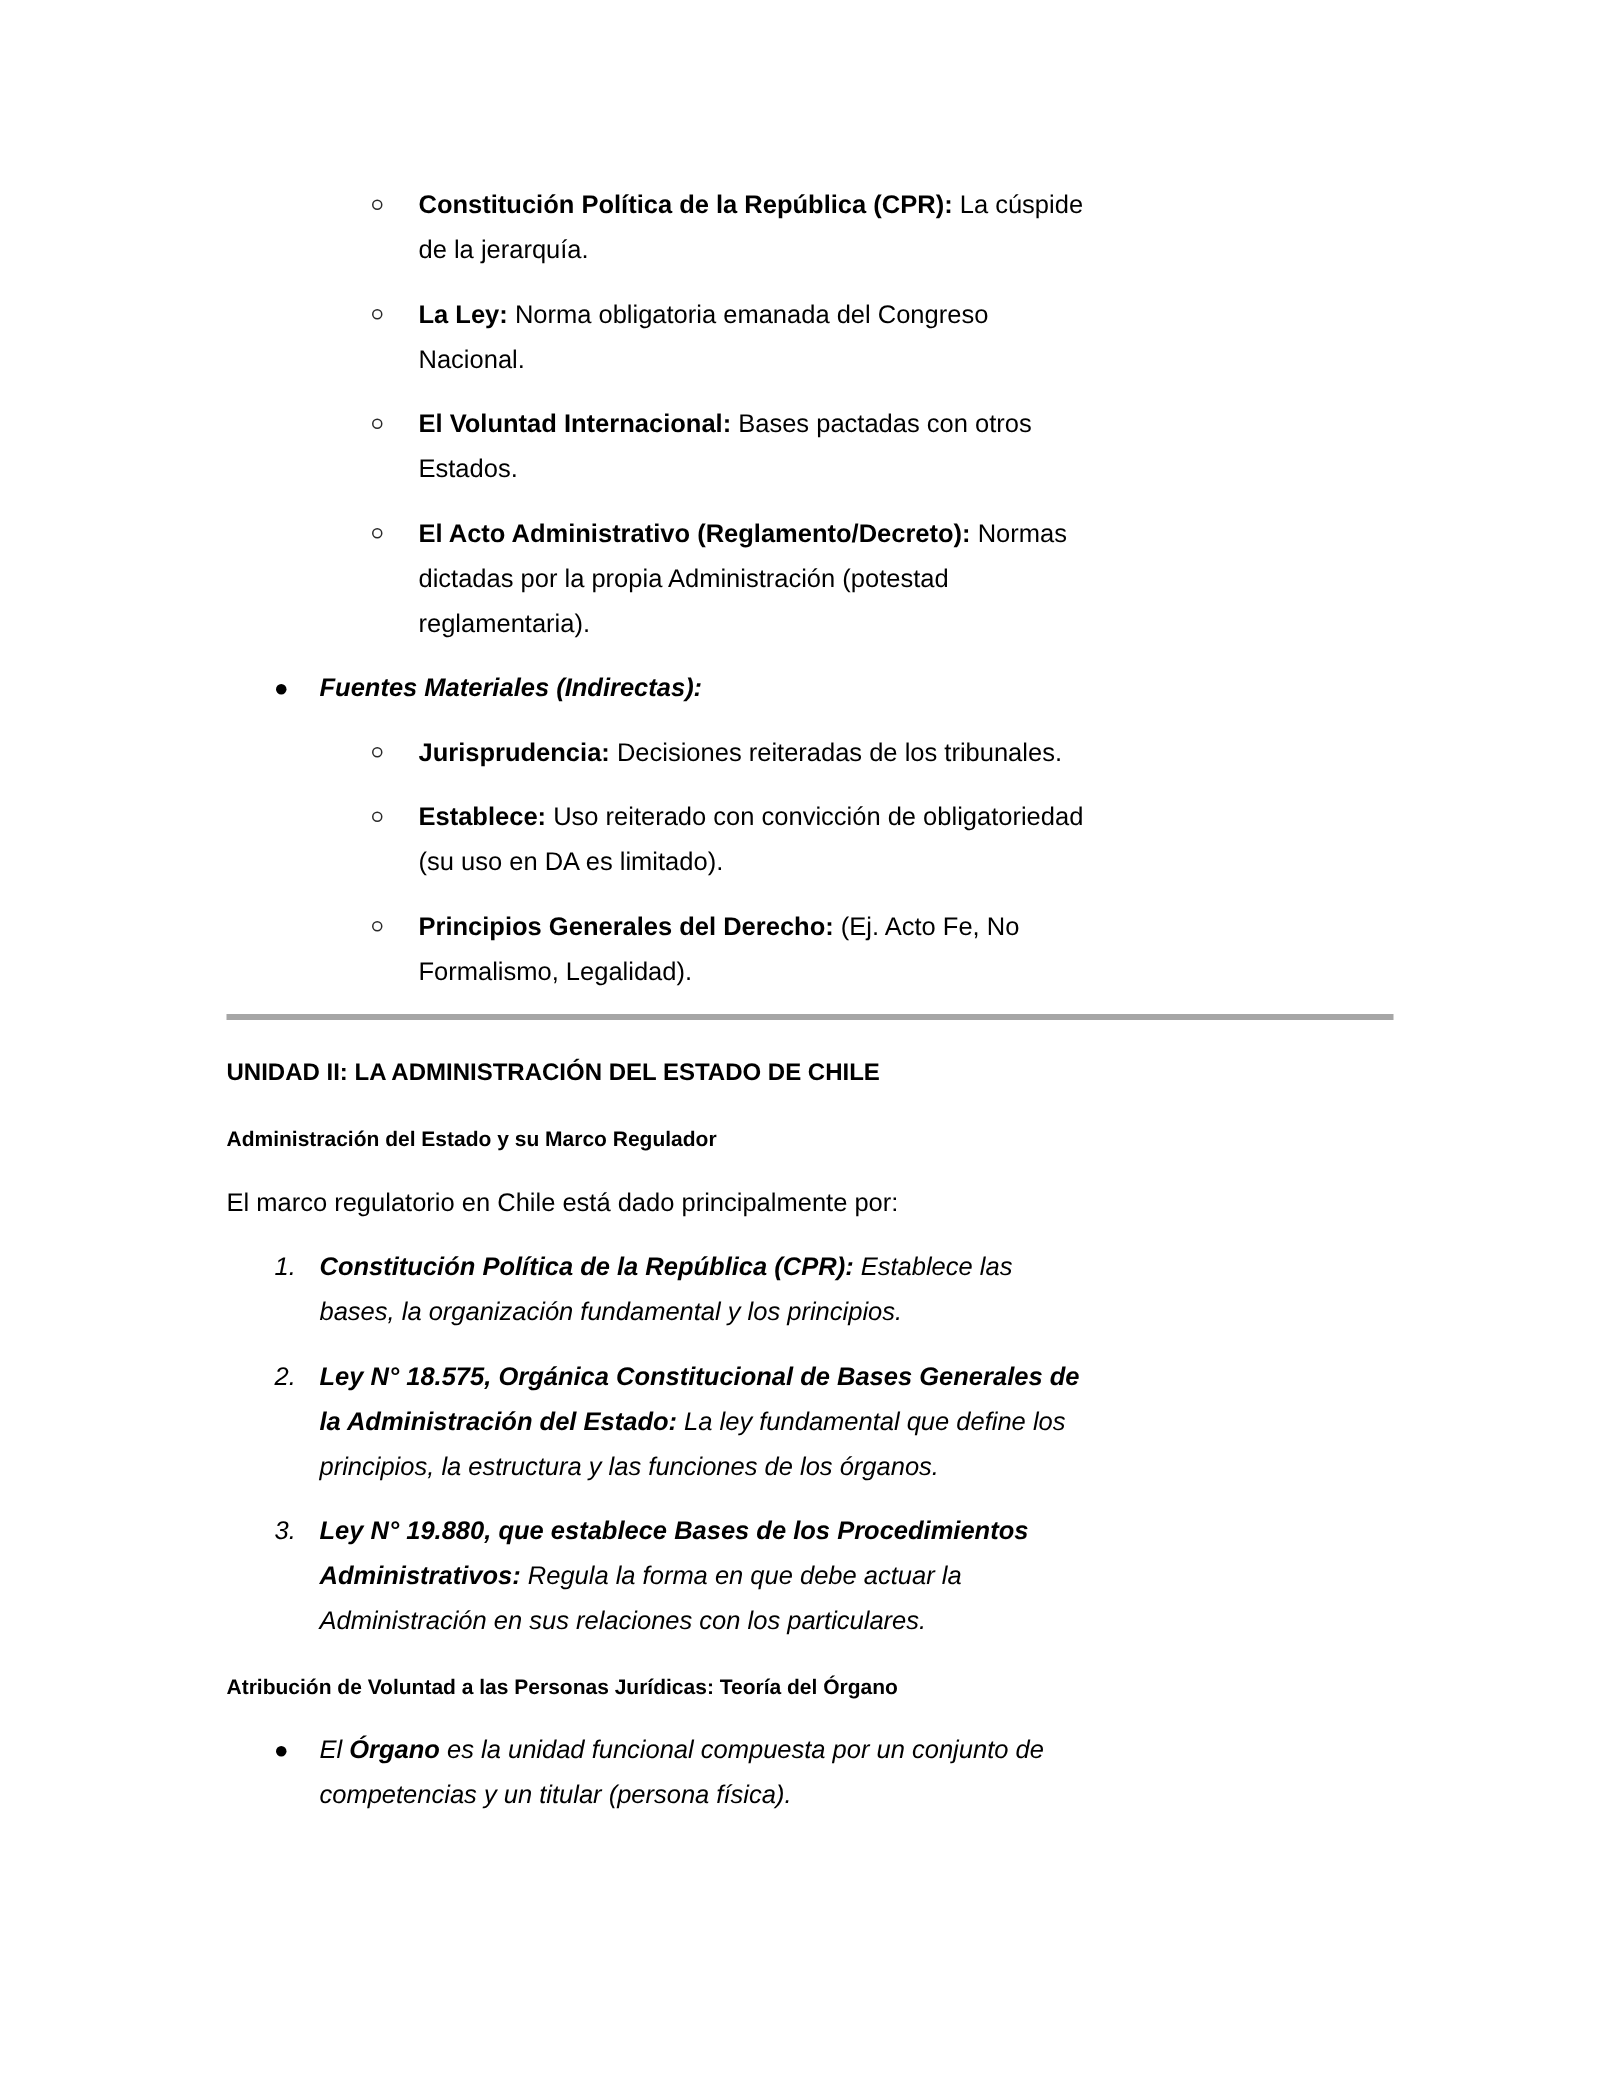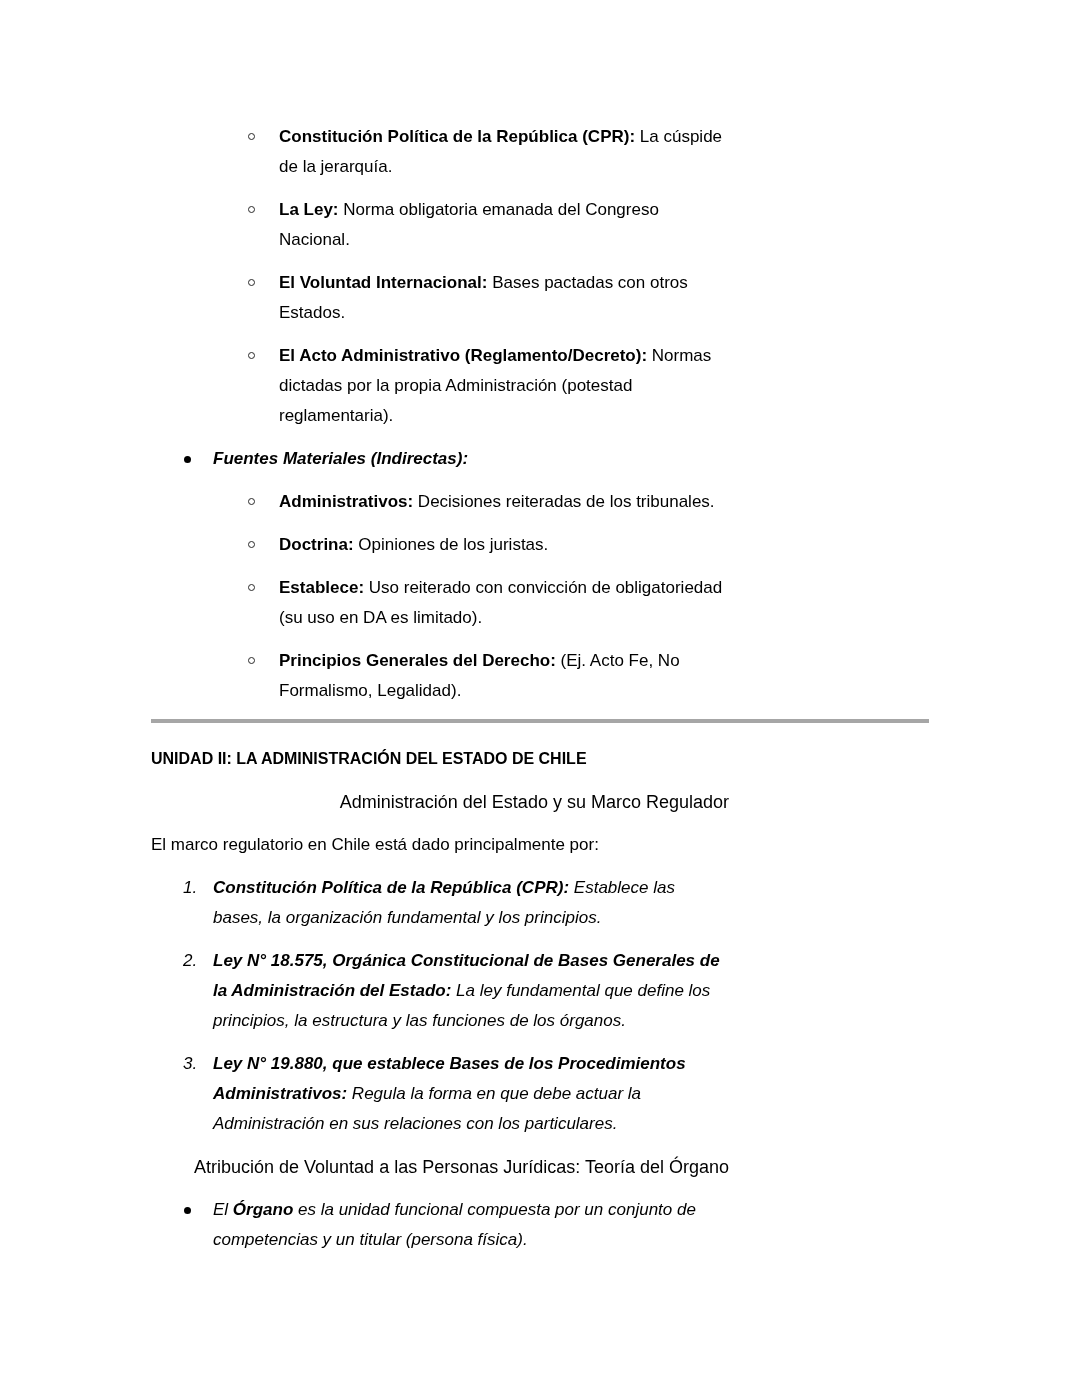--- a/index.html
+++ b/index.html
@@ -73,25 +73,24 @@
     margin: 4px 0 20px 0;
     width: 778px;
   }
   .h-unit {
     font-size: 16px;
     font-weight: bold;
     line-height: 32px;
     margin: 0 0 12px 0;
   }
   .h-sub {
-    font-size: 18px;
-    font-weight: normal;
+    font-size: 14px;
+    font-weight: bold;
     line-height: 30px;
     margin: 0 0 13px 0;
-    text-align: right;
   }
   .narrow-wrap { max-width: 610px; }
   ul.plain { list-style: none; }
 </style>
 </head>
 <body>
 
 <div class="page body-text">
 
   <ul class="plain">
@@ -126,27 +125,21 @@
         <span class="dot-bullet"></span>
       </span>
     <div class="li-text"><b>Fuentes Materiales (Indirectas):</b></div>
   </div>
 
   <ul class="plain">
     <li class="li level2">
       <span class="marker-cell">
           <span class="hollow-bullet"></span>
         </span>
-      <div class="li-text"><b>Administrativos:</b><span> Decisiones reiteradas de los tribunales.</span></div>
-    </li>
-    <li class="li level2">
-      <span class="marker-cell">
-          <span class="hollow-bullet"></span>
-        </span>
-      <div class="li-text"><b>Doctrina:</b><span> Opiniones de los juristas.</span></div>
+      <div class="li-text"><b>Jurisprudencia:</b><span> Decisiones reiteradas de los tribunales.</span></div>
     </li>
     <li class="li level2">
       <span class="marker-cell">
           <span class="hollow-bullet"></span>
         </span>
       <div class="li-text"><b>Establece:</b><span> Uso reiterado con convicción de obligatoriedad (su uso en DA es limitado).</span></div>
     </li>
     <li class="li level2">
       <span class="marker-cell">
           <span class="hollow-bullet"></span>

